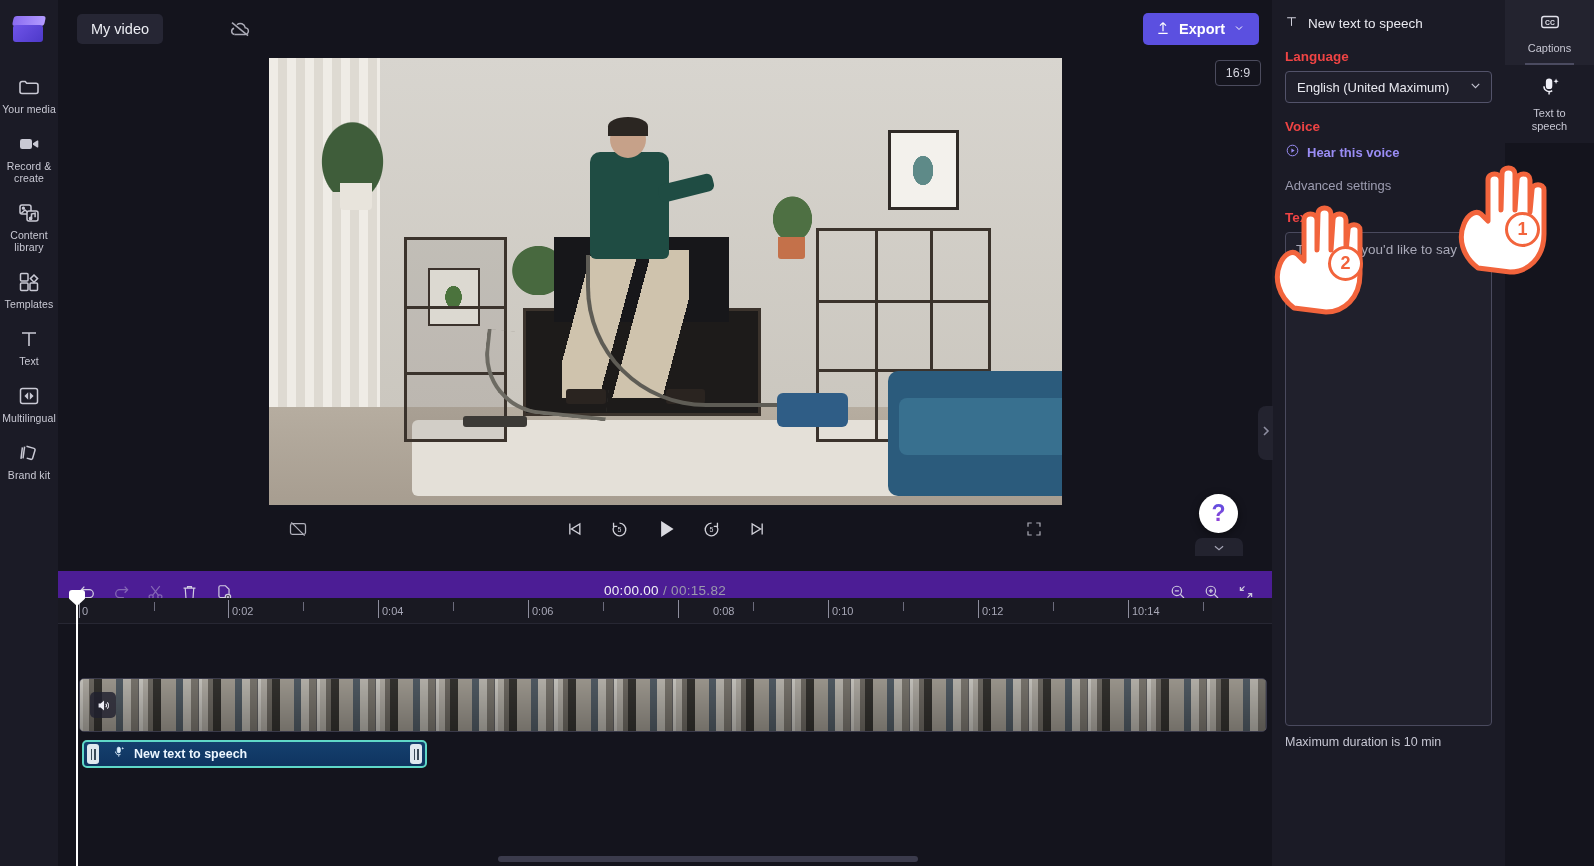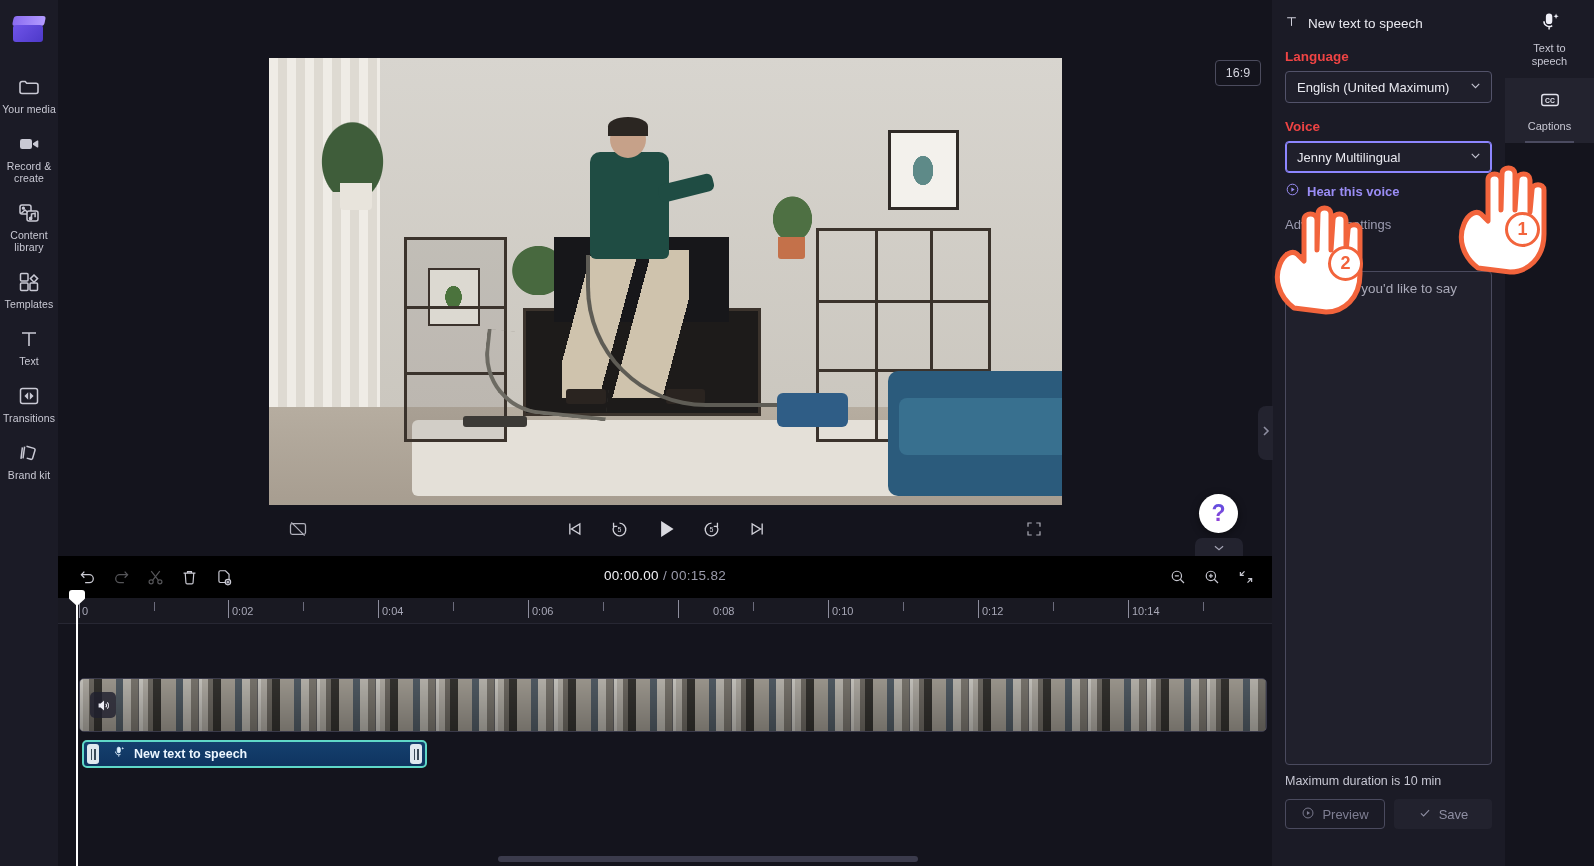--- a/index.html
+++ b/index.html
@@ -182,22 +182,22 @@
     background: #23232f; border-radius: 7px 7px 0 0;
     display:flex; align-items:center; justify-content:center; cursor:pointer;
   }
 
   
   .timeline {
     position:absolute; left: 58px; top: 556px; width: 1214px; height: 310px;
     background:#14141d;
   }
   .tl-toolbar {
-    position:absolute; left:0; top:0; width: 1214px; height: 42px;
-    background:#000000; display:flex; align-items:center;
+    position:absolute; left:0; top:15px; width: 1214px; height: 42px;
+    background:#4c1d95; display:flex; align-items:center;
   }
   .tl-tools { display:flex; align-items:center; gap: 4px; padding-left: 14px; }
   .tl-tool { width: 30px; height: 28px; display:flex; align-items:center;
     justify-content:center; cursor:pointer; border-radius:4px; opacity:.9; }
   .tl-tool.disabled { opacity:.38; cursor:default; }
   .tl-time {
     position:absolute; left:0; right:0; top: 12px; text-align:center;
     font-size: 13.5px; letter-spacing:.3px; pointer-events:none;
   }
   .tl-time .cur { color:#f2f2f6; }
@@ -407,21 +407,21 @@
       <span class="ri-label">Text</span>
     </div>
 
     <div class="rail-item">
       <span>
         <svg width="24" height="24" viewBox="0 0 24 24" fill="none" stroke="#c9c9d4" stroke-width="1.5">
           <rect x="3.5" y="4.5" width="17" height="15" rx="2"></rect>
           <path d="M11.2 8.2v7.6L7.4 12zM12.8 8.2v7.6L16.6 12z" fill="#c9c9d4" stroke="none"></path>
         </svg>
       </span>
-      <span class="ri-label">Transitions</span>
+      <span class="ri-label">Multilingual</span>
     </div>
 
     <div class="rail-item">
       <span>
         <svg width="24" height="24" viewBox="0 0 24 24" fill="none" stroke="#c9c9d4" stroke-width="1.5">
           <path d="M9.5 5.2 17 7.4a1.5 1.5 0 0 1 1 1.9l-2.4 8a1.5 1.5 0 0 1-1.9 1l-4-1.2"></path>
           <path d="M7.6 5.6 6 17.4"></path>
           <path d="M5.4 6.4 4 17.8"></path>
         </svg>
       </span>
@@ -431,20 +431,43 @@
 
   <div class="left-collapse">
     <span>
       <svg width="10" height="14" viewBox="0 0 10 14" fill="none" stroke="#b9b9c8" stroke-width="1.6">
         <path d="M3 3l4 4-4 4"></path>
       </svg>
     </span>
   </div>
 
   <div class="stage">
+    <div class="topbar">
+      <div class="proj-name" placeholder="Project name">My video</div>
+      <div class="cloud-off">
+        <svg width="24" height="24" viewBox="0 0 24 24" fill="none" stroke="#d0d0dc" stroke-width="1.5">
+          <path d="M6.6 17.5h10.2a3.4 3.4 0 0 0 .4-6.8 5 5 0 0 0-8.2-3"></path>
+          <path d="M6.6 17.5a3.2 3.2 0 0 1-.5-6.3"></path>
+          <path d="M4 5.6l16 13"></path>
+        </svg>
+      </div>
+      <div class="export-btn">
+        <span>
+          <svg width="16" height="16" viewBox="0 0 24 24" fill="none" stroke="#fff" stroke-width="1.8">
+            <path d="M12 17V4M12 4 7.5 8.5M12 4l4.5 4.5M5 20h14"></path>
+          </svg>
+        </span>
+        <span>Export</span>
+        <span>
+          <svg width="12" height="12" viewBox="0 0 24 24" fill="none" stroke="#fff" stroke-width="2">
+            <path d="M6 9l6 6 6-6"></path>
+          </svg>
+        </span>
+      </div>
+    </div>
 
     <div class="aspect-chip">16:9</div>
 
     <div class="video-wrap">
       <div class="video-frame">
         <div class="scene">
           <div class="wall"></div>
           <div class="curtain"></div>
           <div class="floor"></div>
           <div class="rug"></div>
@@ -703,28 +726,20 @@
       <div class="rp-select">
         <span class="v">English (United Maximum)</span>
         <span>
           <svg width="15" height="15" viewBox="0 0 24 24" fill="none" stroke="#c4c4d2" stroke-width="1.8">
             <path d="M6 9.5l6 6 6-6"></path>
           </svg>
         </span>
       </div>
 
       <div class="rp-label">Voice</div>
-      <div class="rp-select focused">
-        <span class="v">Jenny Multilingual</span>
-        <span>
-          <svg width="15" height="15" viewBox="0 0 24 24" fill="none" stroke="#c4c4d2" stroke-width="1.8">
-            <path d="M6 9.5l6 6 6-6"></path>
-          </svg>
-        </span>
-      </div>
 
       <div class="hear-voice">
         <span>
           <svg width="15" height="15" viewBox="0 0 24 24" fill="none" stroke="#9a8df5" stroke-width="1.6">
             <circle cx="12" cy="12" r="8.5"></circle>
               <path d="M10.2 8.6 15.4 12l-5.2 3.4z" fill="#9a8df5" stroke="none"></path>
           </svg>
         </span>
         <span class="t">Hear this voice</span>
       </div>
@@ -733,71 +748,52 @@
         <span>Advanced settings</span>
       </div>
 
       <div class="rp-label">Text</div>
       <div class="rp-textarea" placeholder="Type what you'd like to say">
         <span>Type what you'd like to say</span>
       </div>
 
       <div class="rp-hint">Maximum duration is 10 min</div>
 
-      <div class="rp-actions">
-        <div class="btn-preview">
-          <span>
-            <svg width="14" height="14" viewBox="0 0 24 24" fill="none" stroke="#7e7e92" stroke-width="1.6">
-              <circle cx="12" cy="12" r="8.5"></circle>
-                <path d="M10.2 8.6 15.4 12l-5.2 3.4z" fill="#7e7e92" stroke="none"></path>
-            </svg>
-          </span>
-          <span>Preview</span>
-        </div>
-        <div class="btn-save">
-          <span>
-            <svg width="14" height="14" viewBox="0 0 24 24" fill="none" stroke="#8e8ea2" stroke-width="1.9">
-              <path d="M5 12.6 9.6 17 19 7"></path>
-            </svg>
-          </span>
-          <span>Save</span>
-        </div>
-      </div>
     </div>
 
     <div class="rp-collapse">
       <span>
         <svg width="10" height="14" viewBox="0 0 10 14" fill="none" stroke="#8e8ea0" stroke-width="1.6">
           <path d="M3 3l4 4-4 4"></path>
         </svg>
       </span>
     </div>
   </div>
 
   <div class="far-rail">
+    <div class="fr-item active">
+      <span>
+        <svg width="22" height="22" viewBox="0 0 24 24" fill="none" stroke="#e2e2ec" stroke-width="1.5">
+          <rect x="3" y="6" width="18" height="12" rx="2.4"></rect>
+          <text x="12" y="15" font-size="7.4" fill="#e2e2ec" stroke="none" text-anchor="middle" font-family="Liberation Sans" font-weight="700">CC</text>
+        </svg>
+      </span>
+      <span class="l">Captions</span>
+    </div>
+
     <div class="fr-item selected">
       <span>
         <svg width="22" height="22" viewBox="0 0 24 24" fill="none" stroke="#f0f0f8" stroke-width="1.6">
           <path d="M11 3.6a2.7 2.7 0 0 1 2.7 2.7v4.5a2.7 2.7 0 1 1-5.4 0V6.3A2.7 2.7 0 0 1 11 3.6z" fill="#f0f0f8"></path>
           <path d="M5.4 11.2a5.7 5.7 0 0 0 9 4.7M11 17.6v2.7"></path>
           <path d="M18.6 2.8l.8 2.1 2.1.8-2.1.8-.8 2.1-.8-2.1-2.1-.8 2.1-.8z" fill="#f0f0f8" stroke="none"></path>
         </svg>
       </span>
       <span class="l" style="white-space:pre-line">Text to
 speech</span>
-    </div>
-
-    <div class="fr-item active">
-      <span>
-        <svg width="22" height="22" viewBox="0 0 24 24" fill="none" stroke="#e2e2ec" stroke-width="1.5">
-          <rect x="3" y="6" width="18" height="12" rx="2.4"></rect>
-          <text x="12" y="15" font-size="7.4" fill="#e2e2ec" stroke="none" text-anchor="middle" font-family="Liberation Sans" font-weight="700">CC</text>
-        </svg>
-      </span>
-      <span class="l">Captions</span>
     </div>
   </div>
 
   <svg class="hand" style="left:1448px; top:150px" width="110" height="130" viewBox="0 0 110 130">
     <g fill="#ffffff" stroke="#f2643c" stroke-width="5" stroke-linejoin="round" stroke-linecap="round">
       <path d="M30 118 C14 106 10 88 16 74 C20 64 28 60 33 64 L40 71 L40 30 C40 22 53 22 53 30 L53 60
                L54 24 C54 16 67 16 67 24 L67 60 L69 30 C69 22 82 22 82 30 L82 62 L84 40
                C84 33 96 33 96 40 L96 84 C96 108 80 122 62 122 Z"></path>
     </g>
   </svg>

